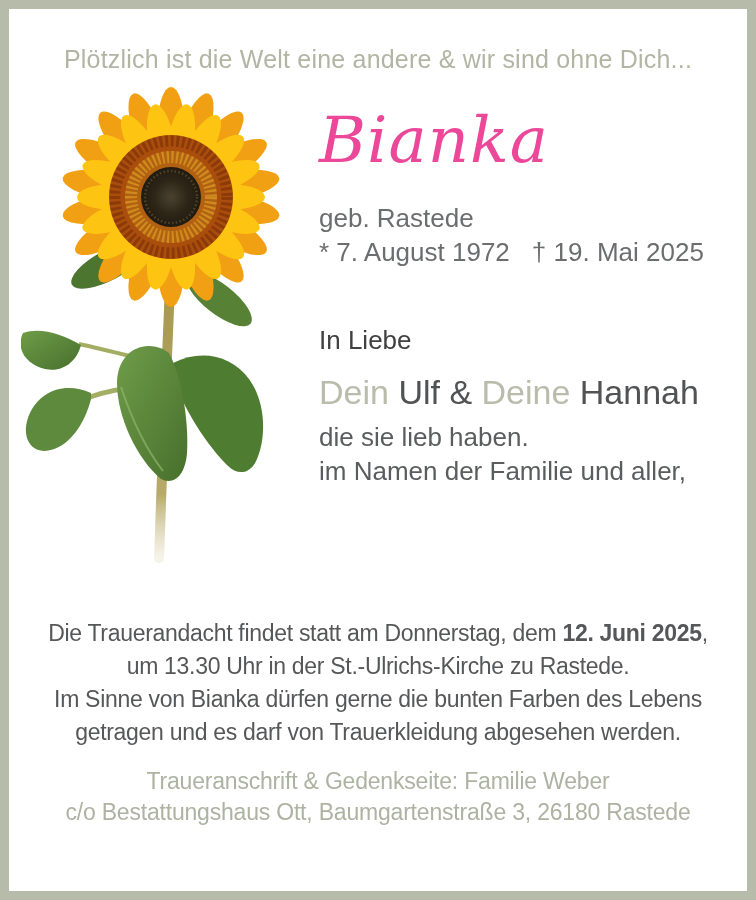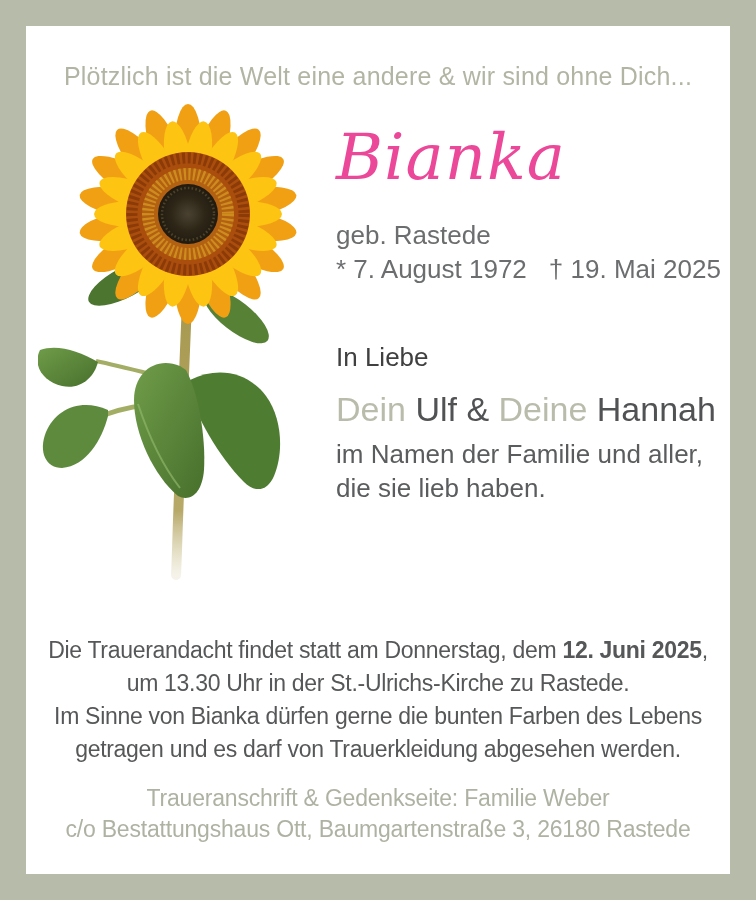--- a/index.html
+++ b/index.html
@@ -1,19 +1,19 @@
 <!DOCTYPE html>
 <html style="--frame: #b7bbaa; --muted: #b2b5a3; --muted2: #b9bcab; --footer: #aeb2a2;"><head>
 <meta charset="utf-8">
 <style>
   html,body{margin:0;padding:0;background:#e8e8e4;}
   .page{
     width:756px;height:900px;box-sizing:border-box;
     background:var(--frame,#b7bbaa);
-    padding:26px;
+    padding:9px;
     font-family:"Liberation Sans", sans-serif;
     margin:0 auto;
   }
   .card{
     position:relative;width:100%;height:100%;
     background:#ffffff;overflow:hidden;
   }
   .quote{
     position:absolute;top:36px;left:0;right:0;
     text-align:center;
@@ -145,22 +145,22 @@
       <div class="maiden">geb. Rastede</div>
       <div class="dates">
         <span>* 7. August 1972</span><span class="death">† 19. Mai 2025</span>
       </div>
 
       <div class="in-liebe">In Liebe</div>
       <div class="family-line">
         <span class="muted">Dein </span><span class="strong">Ulf &amp; </span><span class="muted">Deine </span><span class="strong">Hannah</span>
       </div>
       <div class="family-sub">
+        <div>die sie lieb haben.</div>
         <div>im Namen der Familie und aller,</div>
-        <div>die sie lieb haben.</div>
       </div>
     </div>
 
     <div class="announce">
       <div>
         <span>Die Trauerandacht findet statt am Donnerstag, dem </span><b>12. Juni 2025</b><span>,</span>
       </div>
       <div>um 13.30 Uhr in der St.-Ulrichs-Kirche zu Rastede.</div>
       <div>Im Sinne von Bianka dürfen gerne die bunten Farben des Lebens</div>
       <div>getragen und es darf von Trauerkleidung abgesehen werden.</div>

